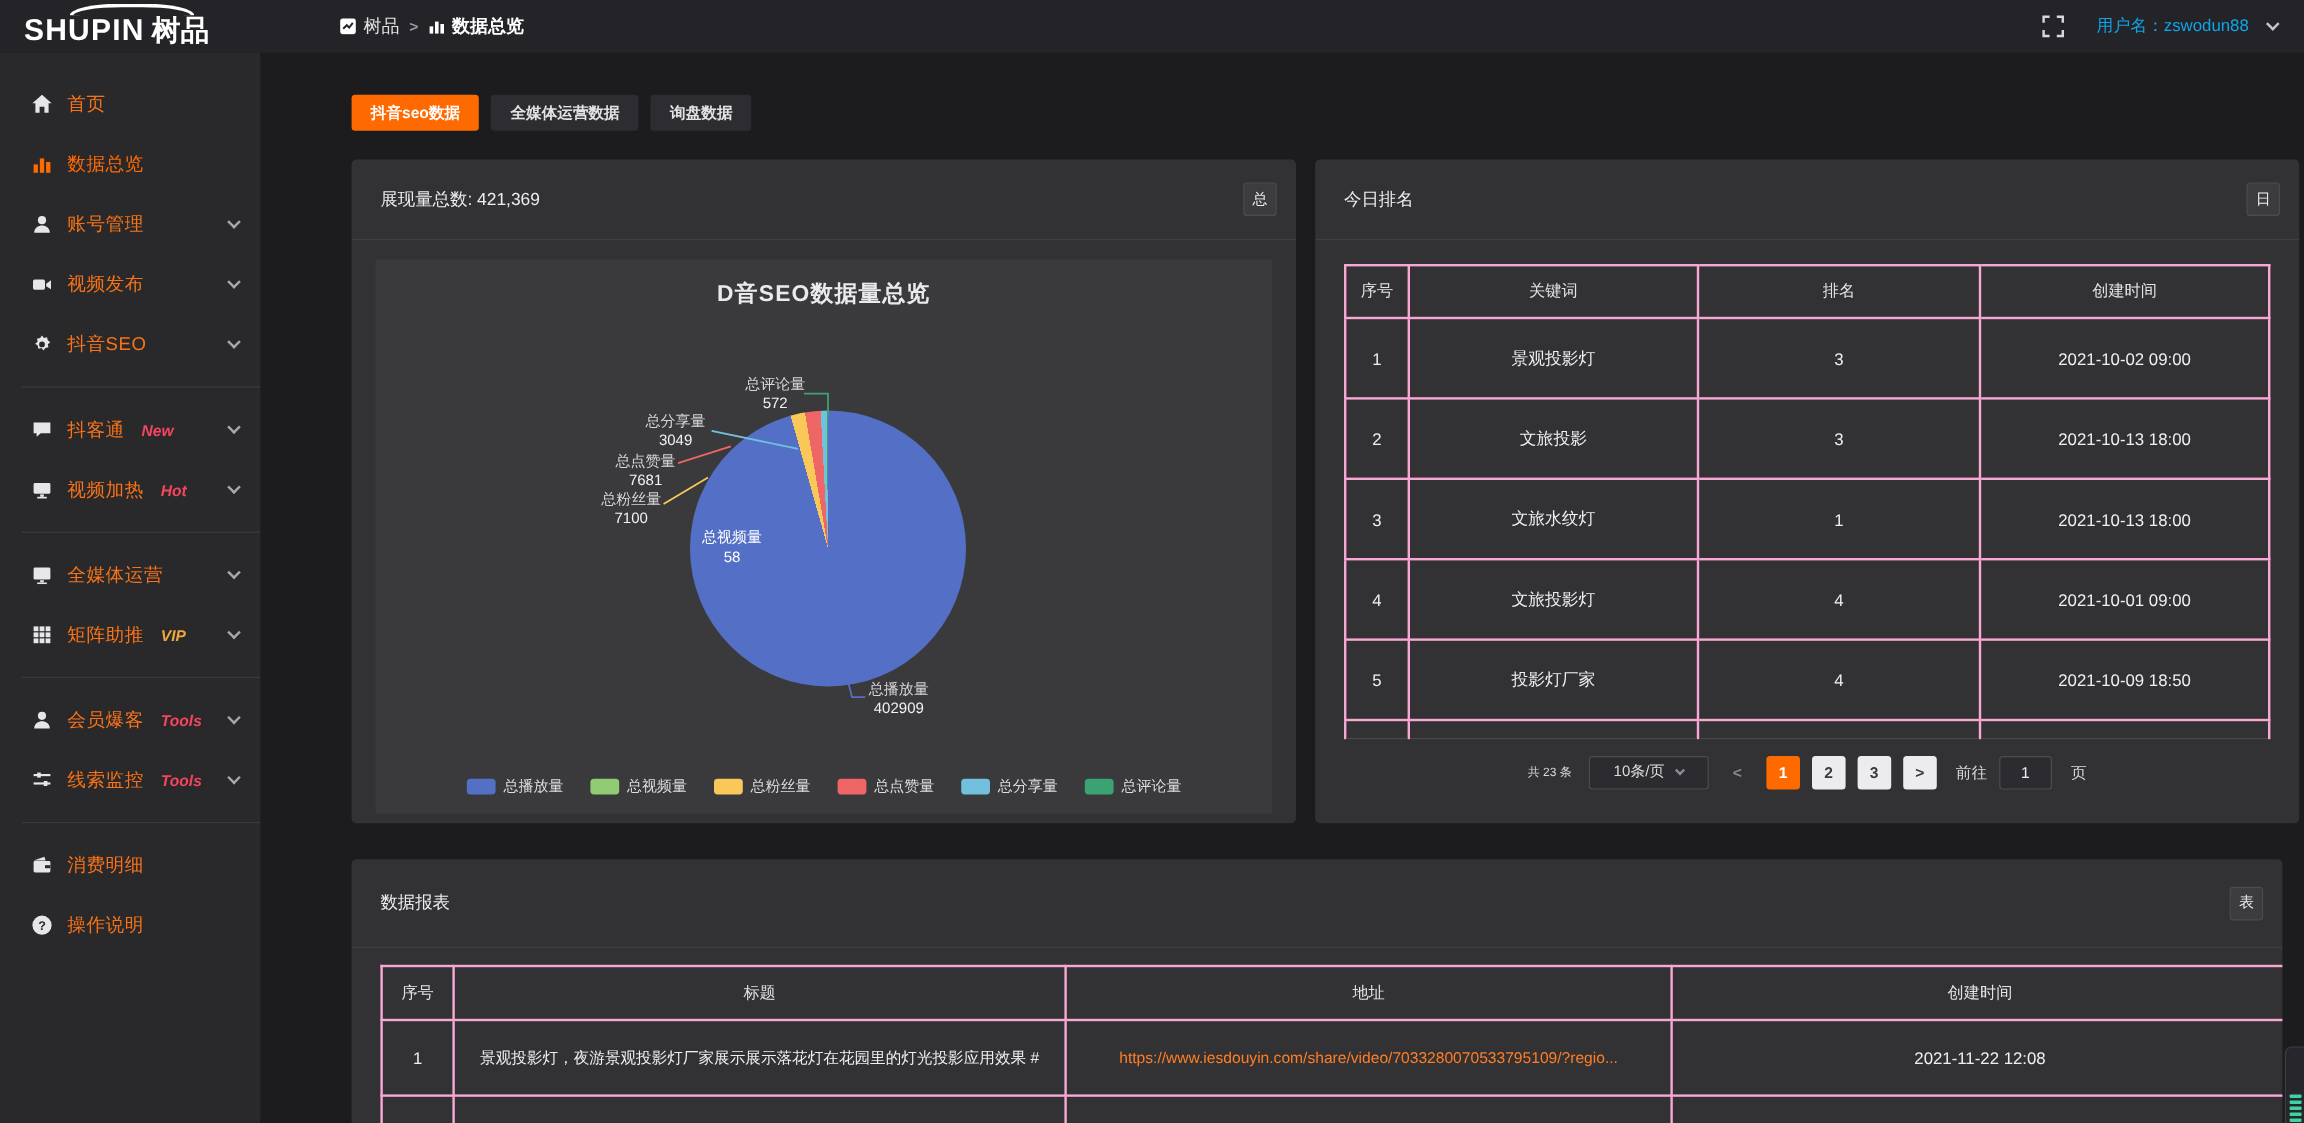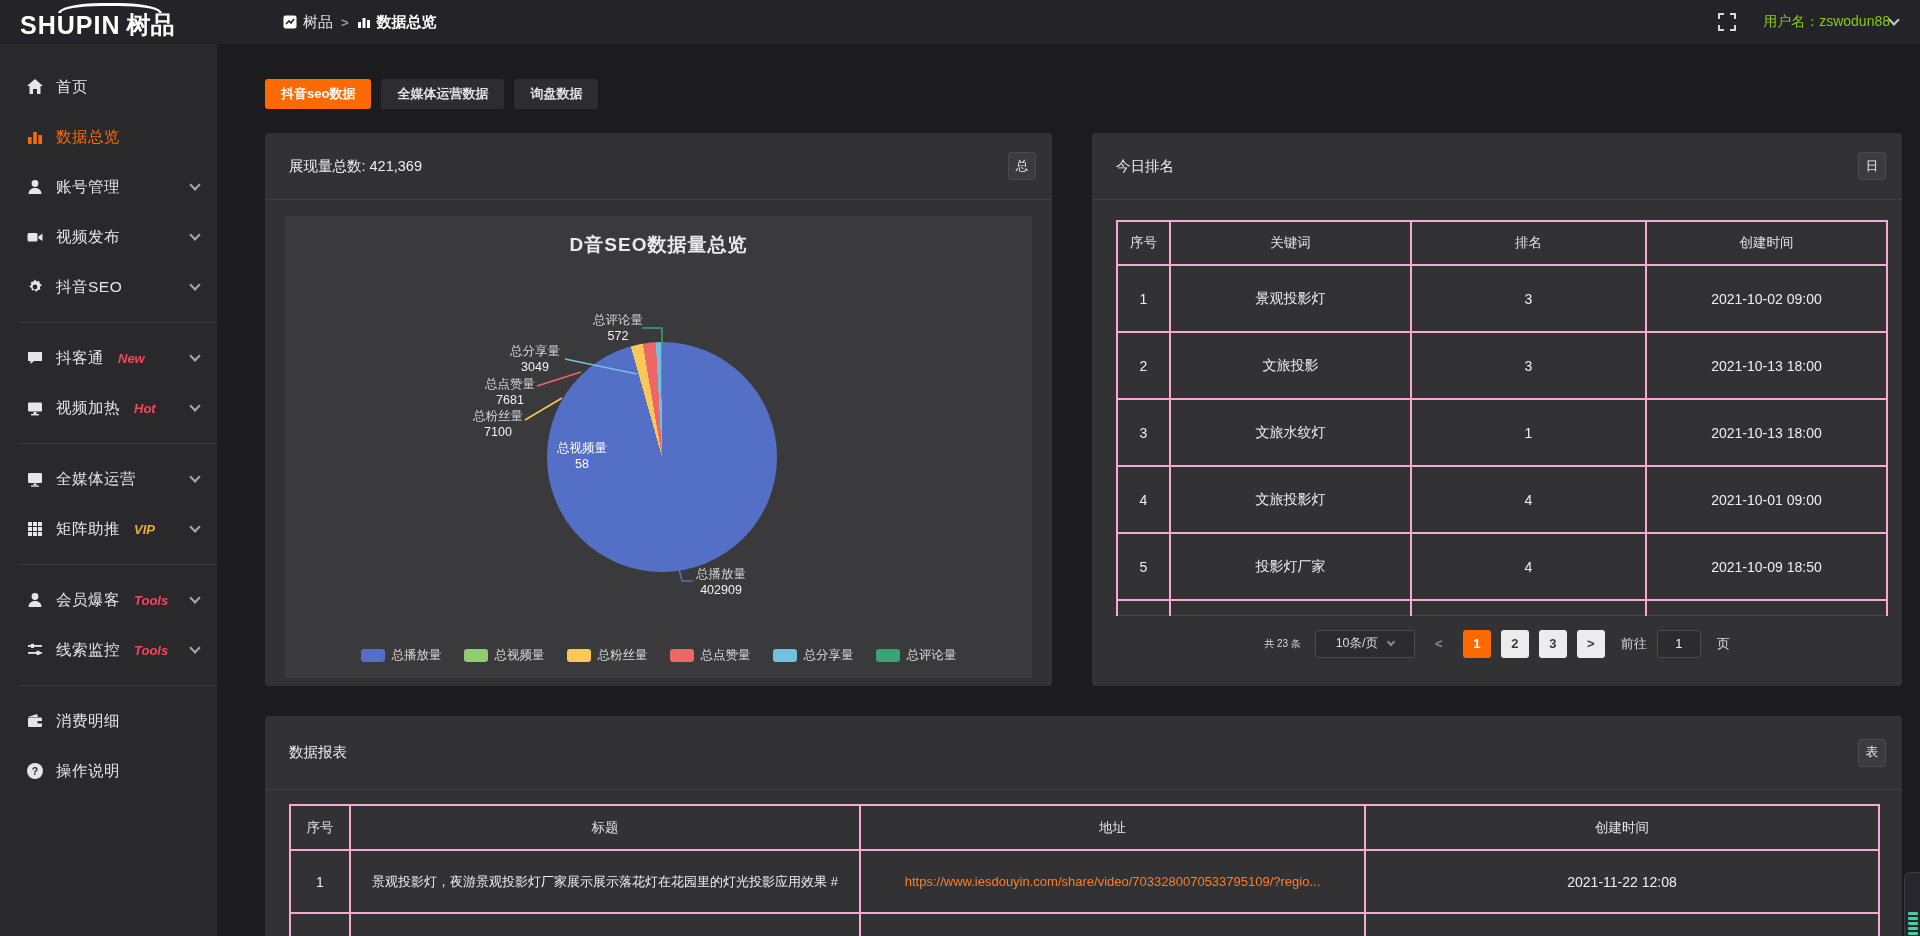--- a/index.html
+++ b/index.html
@@ -13,44 +13,44 @@
   .logo-arc { position:absolute; left:58px; top:3px; width:104px; height:10px;
     border:3px solid #fff; border-bottom:none; border-radius:70px 70px 0 0 / 16px 16px 0 0; }
   .logo-en { font-size:25px; font-weight:800; letter-spacing:1px; color:#fff; line-height:1; margin-top:6px;}
   .logo-cn { font-size:24px; font-weight:700; color:#fff; margin-left:6px; margin-top:6px;}
   .breadcrumb { display:flex; align-items:center; margin-left:66px; gap:8px; font-size:15px; color:#e2e2e4; }
   .crumb { display:flex; align-items:center; gap:6px; }
   .crumb-sep { color:#9a9a9e; font-size:13px; font-weight:700; }
   .crumb b { font-weight:700; color:#fff; }
   .hdr-spacer { flex:1; }
   .fullscreen-btn { width:20px; height:20px; margin-right:26px; cursor:pointer; }
-  .user-box { display:flex; align-items:center; gap:0; margin-right:22px; font-size:14px; color:#84cc16; cursor:pointer;}
+  .user-box { display:flex; align-items:center; gap:16px; margin-right:22px; font-size:14px; color:#0ea5e9; cursor:pointer;}
   .chev { width:8px; height:8px; border-right:2px solid #c6c6ca; border-bottom:2px solid #c6c6ca;
     transform:rotate(45deg); display:inline-block; margin-top:-4px; }
 
   
   .sidebar { position:absolute; top:44px; left:0; bottom:0; width:217px; background:#29292c; padding-top:18px; }
   .nav-item { height:50px; display:flex; align-items:center; padding:0 14px 0 26px; cursor:pointer; position:relative; }
   .nav-icon { width:18px; height:18px; display:inline-flex; margin-right:12px; flex:none; }
   .nav-icon svg { width:18px; height:18px; fill:#e6e6e8; }
-  .nav-label { font-size:15.5px; color:#e5e5e5; letter-spacing:.5px; }
+  .nav-label { font-size:15.5px; color:#f97316; letter-spacing:.5px; }
   .nav-item.active .nav-label { color:#ff6a00; }
   .nav-item.active .nav-icon svg { fill:#ff6a00; }
   .nav-badge { font-size:13px; font-weight:700; font-style:italic; margin-left:14px; }
   .nav-item .chev { position:absolute; right:18px; border-color:#a8a8ac; }
   .nav-divider { height:1px; background:#3a3a3e; margin:10px 0 10px 18px; }
 
   
-  .main { position:absolute; top:44px; left:217px; right:0; bottom:0; overflow:hidden; }
+  .main { position:absolute; top:44px; left:217px; right:0; bottom:0; overflow:hidden;padding-left:28px; }
   .tabs { margin:35px 18px 0 48px; display:flex; gap:10px; }
   .tab { height:30px; padding:0 16px; border:none; border-radius:3px; background:#2d2d31; color:#e2e2e4;
     font-size:13px; font-weight:700; cursor:pointer; font-family:inherit; }
   .tab.active { background:#ff6a00; color:#fff; }
 
-  .panels-row { display:flex; gap:40px; margin:24px 18px 0 48px; }
+  .panels-row { display:flex; gap:16px; margin:24px 4px 0 48px; }
   .panel { background:#323235; border-radius:4px; position:relative; }
   .panel-head { height:67px; display:flex; align-items:center; padding:0 16px 0 24px;
     border-bottom:1px solid #3f3f43; }
   .panel-title { font-size:14.5px; color:#ededef; }
   .corner-btn { margin-left:auto; width:28px; height:28px; background:#3c3c40; border:1px solid #4a4a4f;
     border-radius:3px; color:#ededef; font-size:12.5px; display:flex; align-items:center; justify-content:center; cursor:pointer; }
 
   .chart-panel { width:787px; height:553px; }
   .chart-inner { position:absolute; left:20px; top:83px; width:747px; height:462px; background:#3a3a3d; }
   .chart-title { position:absolute; top:16px; left:0; width:100%; text-align:center;

